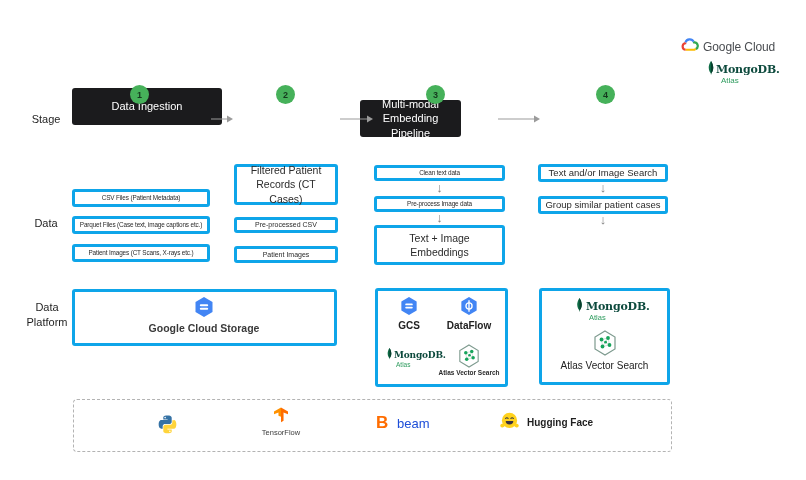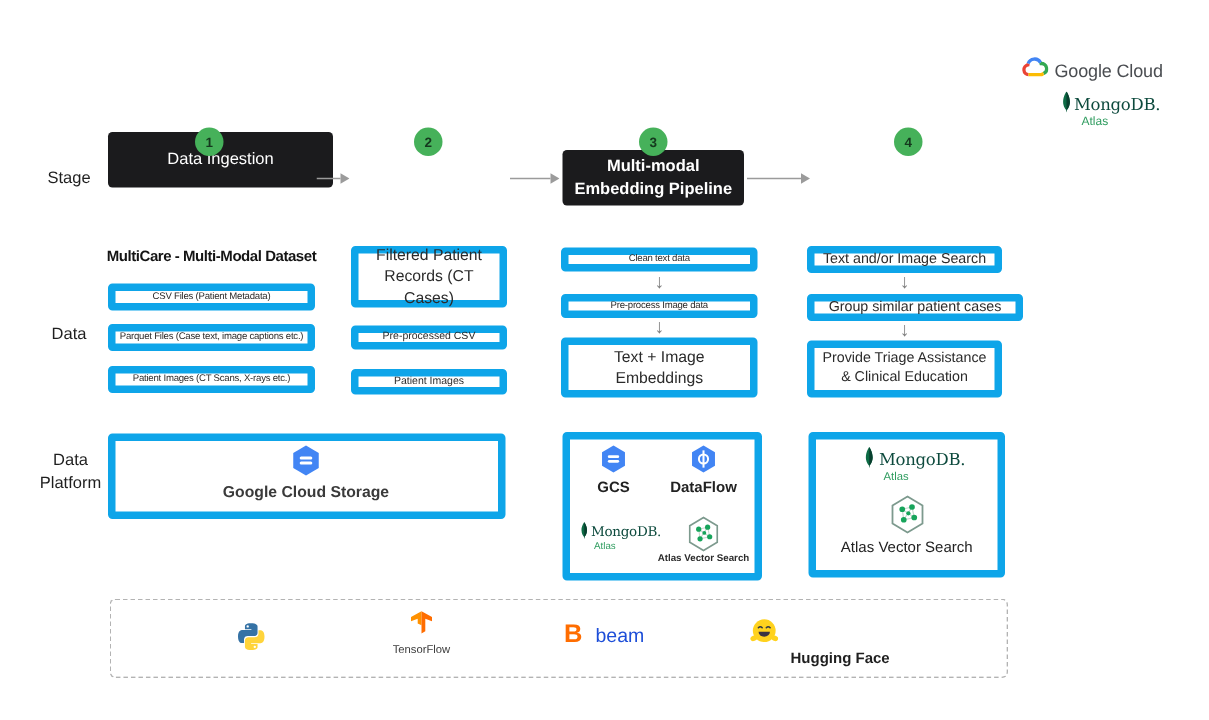--- a/index.html
+++ b/index.html
@@ -13,36 +13,36 @@
 
   
   .stage-box { position:absolute; height:37px; background:#1b1b1d; border-radius:3px;
     color:#fff; display:flex; align-items:center; justify-content:center; text-align:center;
     font-size:11px; font-weight:500; line-height:1.3; padding:0 4px; }
   .step-circle { position:absolute; width:19px; height:19px; border-radius:50%;
     background:#46b15a; color:#15391e; font-size:9px; font-weight:600;
     display:flex; align-items:center; justify-content:center; z-index:2; }
 
   
-  .bx { position:absolute; border:5px solid #0ea5e9; border-radius:3px; background:#fff;
+  .bx { position:absolute; border:3px solid #0ea5e9; border-radius:3px; background:#fff;
     display:flex; align-items:center; justify-content:center; text-align:center;
     color:#2b2b2b; line-height:1.35; padding:0 3px; }
   .fs65 { font-size:6.4px; white-space:nowrap; letter-spacing:-0.15px; }
   .fs7  { font-size:7px; white-space:nowrap; }
   .fs95 { font-size:9.5px; }
   .fs105{ font-size:10.5px; }
 
   .dataset-title { position:absolute; font-size:10px; font-weight:bold; letter-spacing:-0.3px;
     color:#141414; text-align:center; white-space:nowrap; }
 
   .darr { position:absolute; color:#7f7f7f; font-size:13px; line-height:12px; text-align:center; }
 
   
   .plat-label { position:absolute; text-align:center; color:#3a3a3a;font-weight:bold; }
-  .mongo-word { font-family:"DejaVu Serif", serif; font-weight:400; color:#0d4a3d; letter-spacing:-0.2px; }
+  .mongo-word { font-family:"DejaVu Serif", serif; font-weight:700; color:#0d4a3d; letter-spacing:-0.2px; }
   .atlas-word { color:#2f9c5f; }
 
   .footer-dashed { position:absolute; border:1.5px dashed #b3b3b3; border-radius:4px; background:#fff; }
 
   .hf-label { font-weight:bold; color:#1f1f1f; font-size:10px; }
   .beam-word { color:#1d4ed8; font-size:13px; }
   .beam-b { color:#ff6d00; font-weight:800; font-size:17px; line-height:17px; }
   .tf-label { font-size:7.5px; color:#3c3c3c; }
   .gc-label { font-size:12px; color:#4a4d51; letter-spacing:-0.1px; }
 </style>
@@ -76,55 +76,53 @@
     <div>Data</div>
     <div>Platform</div>
   </div>
 
   <div class="step-circle" style="left:130px; top:85px;">1</div>
   <div class="step-circle" style="left:276px; top:85px;">2</div>
   <div class="step-circle" style="left:426px; top:85px;">3</div>
   <div class="step-circle" style="left:596px; top:85px;">4</div>
 
   <div class="stage-box" style="left:72px; top:88px; width:150px;">Data Ingestion</div>
-  <div class="stage-box" style="left:375px; top:100px; width:121px;font-weight:bold;">Multi-modal Embedding Pipeline</div>
+  <div class="stage-box" style="left:360px; top:100px; width:101px;">Multi-modal Embedding Pipeline</div>
 
   <svg class="abs" style="left:211px; top:114px;" width="22" height="10" viewBox="0 0 22 10">
     <line x1="0" y1="5" x2="16" y2="5" stroke="#9b9b9b" stroke-width="1"></line>
     <polygon points="16,1.5 22,5 16,8.5" fill="#9b9b9b"></polygon>
   </svg>
   <svg class="abs" style="left:340px; top:114px;" width="33" height="10" viewBox="0 0 33 10">
     <line x1="0" y1="5" x2="27" y2="5" stroke="#9b9b9b" stroke-width="1"></line>
     <polygon points="27,1.5 33,5 27,8.5" fill="#9b9b9b"></polygon>
   </svg>
   <svg class="abs" style="left:498px; top:114px;" width="42" height="10" viewBox="0 0 42 10">
     <line x1="0" y1="5" x2="36" y2="5" stroke="#9b9b9b" stroke-width="1"></line>
     <polygon points="36,1.5 42,5 36,8.5" fill="#9b9b9b"></polygon>
   </svg>
 
-  <div class="dataset-title" style="left:62px; top:166px; width:158px;">MultiCare - Multi-Modal Dataset</div>
   <div class="bx fs65" style="left:72px; top:189px; width:138px; height:18px;">CSV Files (Patient Metadata)</div>
   <div class="bx fs65" style="left:72px; top:216px; width:138px; height:18px;">Parquet Files (Case text, image captions etc.)</div>
   <div class="bx fs65" style="left:72px; top:244px; width:138px; height:18px;">Patient Images (CT Scans, X-rays etc.)</div>
 
   <div class="bx fs105" style="left:234px; top:164px; width:104px; height:41px;">Filtered Patient Records (CT Cases)</div>
   <div class="bx fs7" style="left:234px; top:217px; width:104px; height:16px;">Pre-processed CSV</div>
   <div class="bx fs7" style="left:234px; top:246px; width:104px; height:17px;">Patient Images</div>
 
   <div class="bx fs65" style="left:374px; top:165px; width:131px; height:16px;">Clean text data</div>
   <div class="darr" style="left:374px; top:182px; width:131px;">↓</div>
   <div class="bx fs65" style="left:374px; top:196px; width:131px; height:16px;">Pre-process Image data</div>
   <div class="darr" style="left:374px; top:212px; width:131px;">↓</div>
   <div class="bx fs105" style="left:374px; top:225px; width:131px; height:40px;">Text + Image Embeddings</div>
 
   <div class="bx fs95" style="left:538px; top:164px; width:130px; height:18px;">Text and/or Image Search</div>
   <div class="darr" style="left:538px; top:182px; width:130px;">↓</div>
-  <div class="bx fs95" style="left:538px; top:196px; width:144px; height:18px;">Group similar patient cases</div>
+  <div class="bx fs95" style="left:538px; top:196px; width:130px; height:18px;">Group similar patient cases</div>
   <div class="darr" style="left:538px; top:214px; width:130px;">↓</div>
-  <div class="bx fs95" style="left:538px; top:227px; width:130px; height:38px;">Provide Triage Assistance &amp; Clinical Education</div>
 
   <div class="bx" style="left:72px; top:289px; width:265px; height:57px;"></div>
   <svg class="abs" style="left:194px; top:296px;" width="20" height="22" viewBox="0 0 20 22">
     <polygon points="10,1 18.5,6 18.5,16 10,21 1.5,16 1.5,6" fill="#4285f4"></polygon>
     <rect x="5.8" y="8.3" width="8.4" height="2" rx="1" fill="#fff"></rect>
     <rect x="5.8" y="11.7" width="8.4" height="2" rx="1" fill="#fff"></rect>
   </svg>
   <div class="plat-label fs105" style="left:134px; top:322px; width:140px;">Google Cloud Storage</div>
 
   <div class="bx" style="left:375px; top:288px; width:133px; height:99px;"></div>
@@ -194,15 +192,15 @@
   <div class="abs beam-word" style="left:397px; top:416px;">beam</div>
 
   <svg class="abs" style="left:500px; top:412px;" width="19" height="18" viewBox="0 0 18 17">
     <ellipse cx="2.4" cy="12.8" rx="2.2" ry="1.7" fill="#ffd21e" transform="rotate(-20 2.4 12.8)"></ellipse>
     <ellipse cx="15.6" cy="12.8" rx="2.2" ry="1.7" fill="#ffd21e" transform="rotate(20 15.6 12.8)"></ellipse>
     <circle cx="9" cy="8" r="7.2" fill="#ffd21e"></circle>
     <path d="M5.3 6.1 q1.2 -1.3 2.4 0" stroke="#333a45" stroke-width="1" fill="none" stroke-linecap="round"></path>
     <path d="M10.3 6.1 q1.2 -1.3 2.4 0" stroke="#333a45" stroke-width="1" fill="none" stroke-linecap="round"></path>
     <path d="M5.4 8.6 a3.6 3.2 0 0 0 7.2 0 z" fill="#3a3342"></path>
   </svg>
-  <div class="abs hf-label" style="left:527px; top:434px;">Hugging Face</div>
+  <div class="abs hf-label" style="left:527px; top:417px;">Hugging Face</div>
 
 </div>
 
 </body></html>

